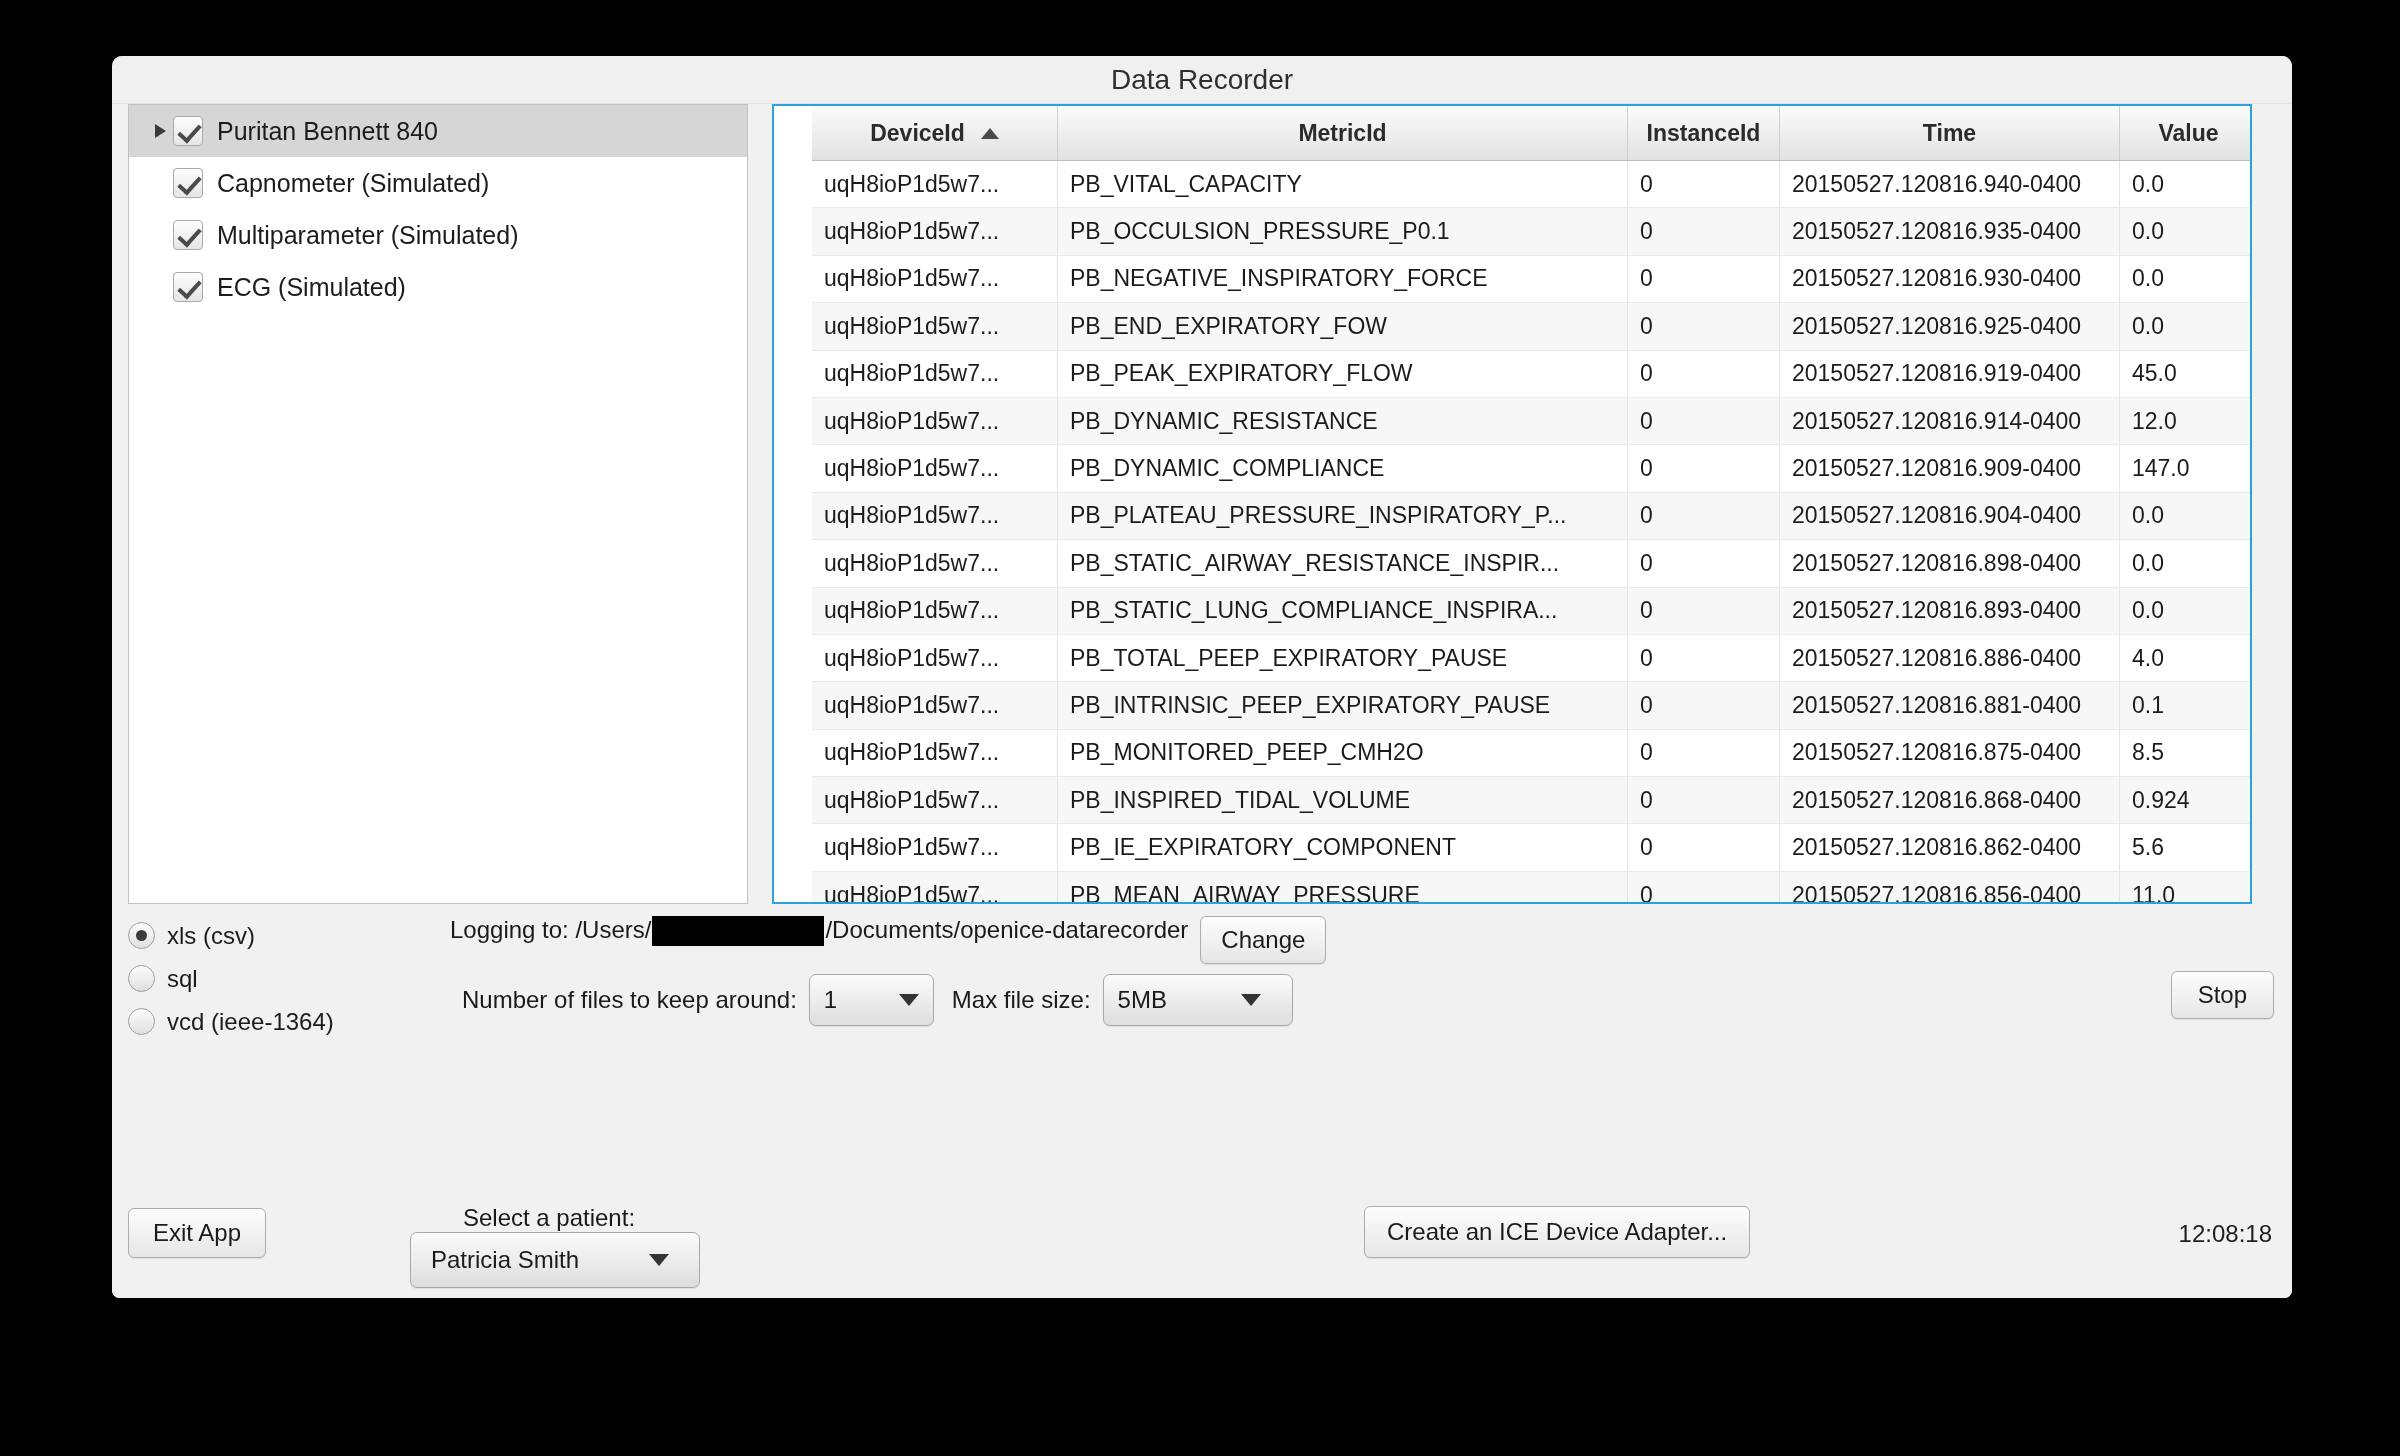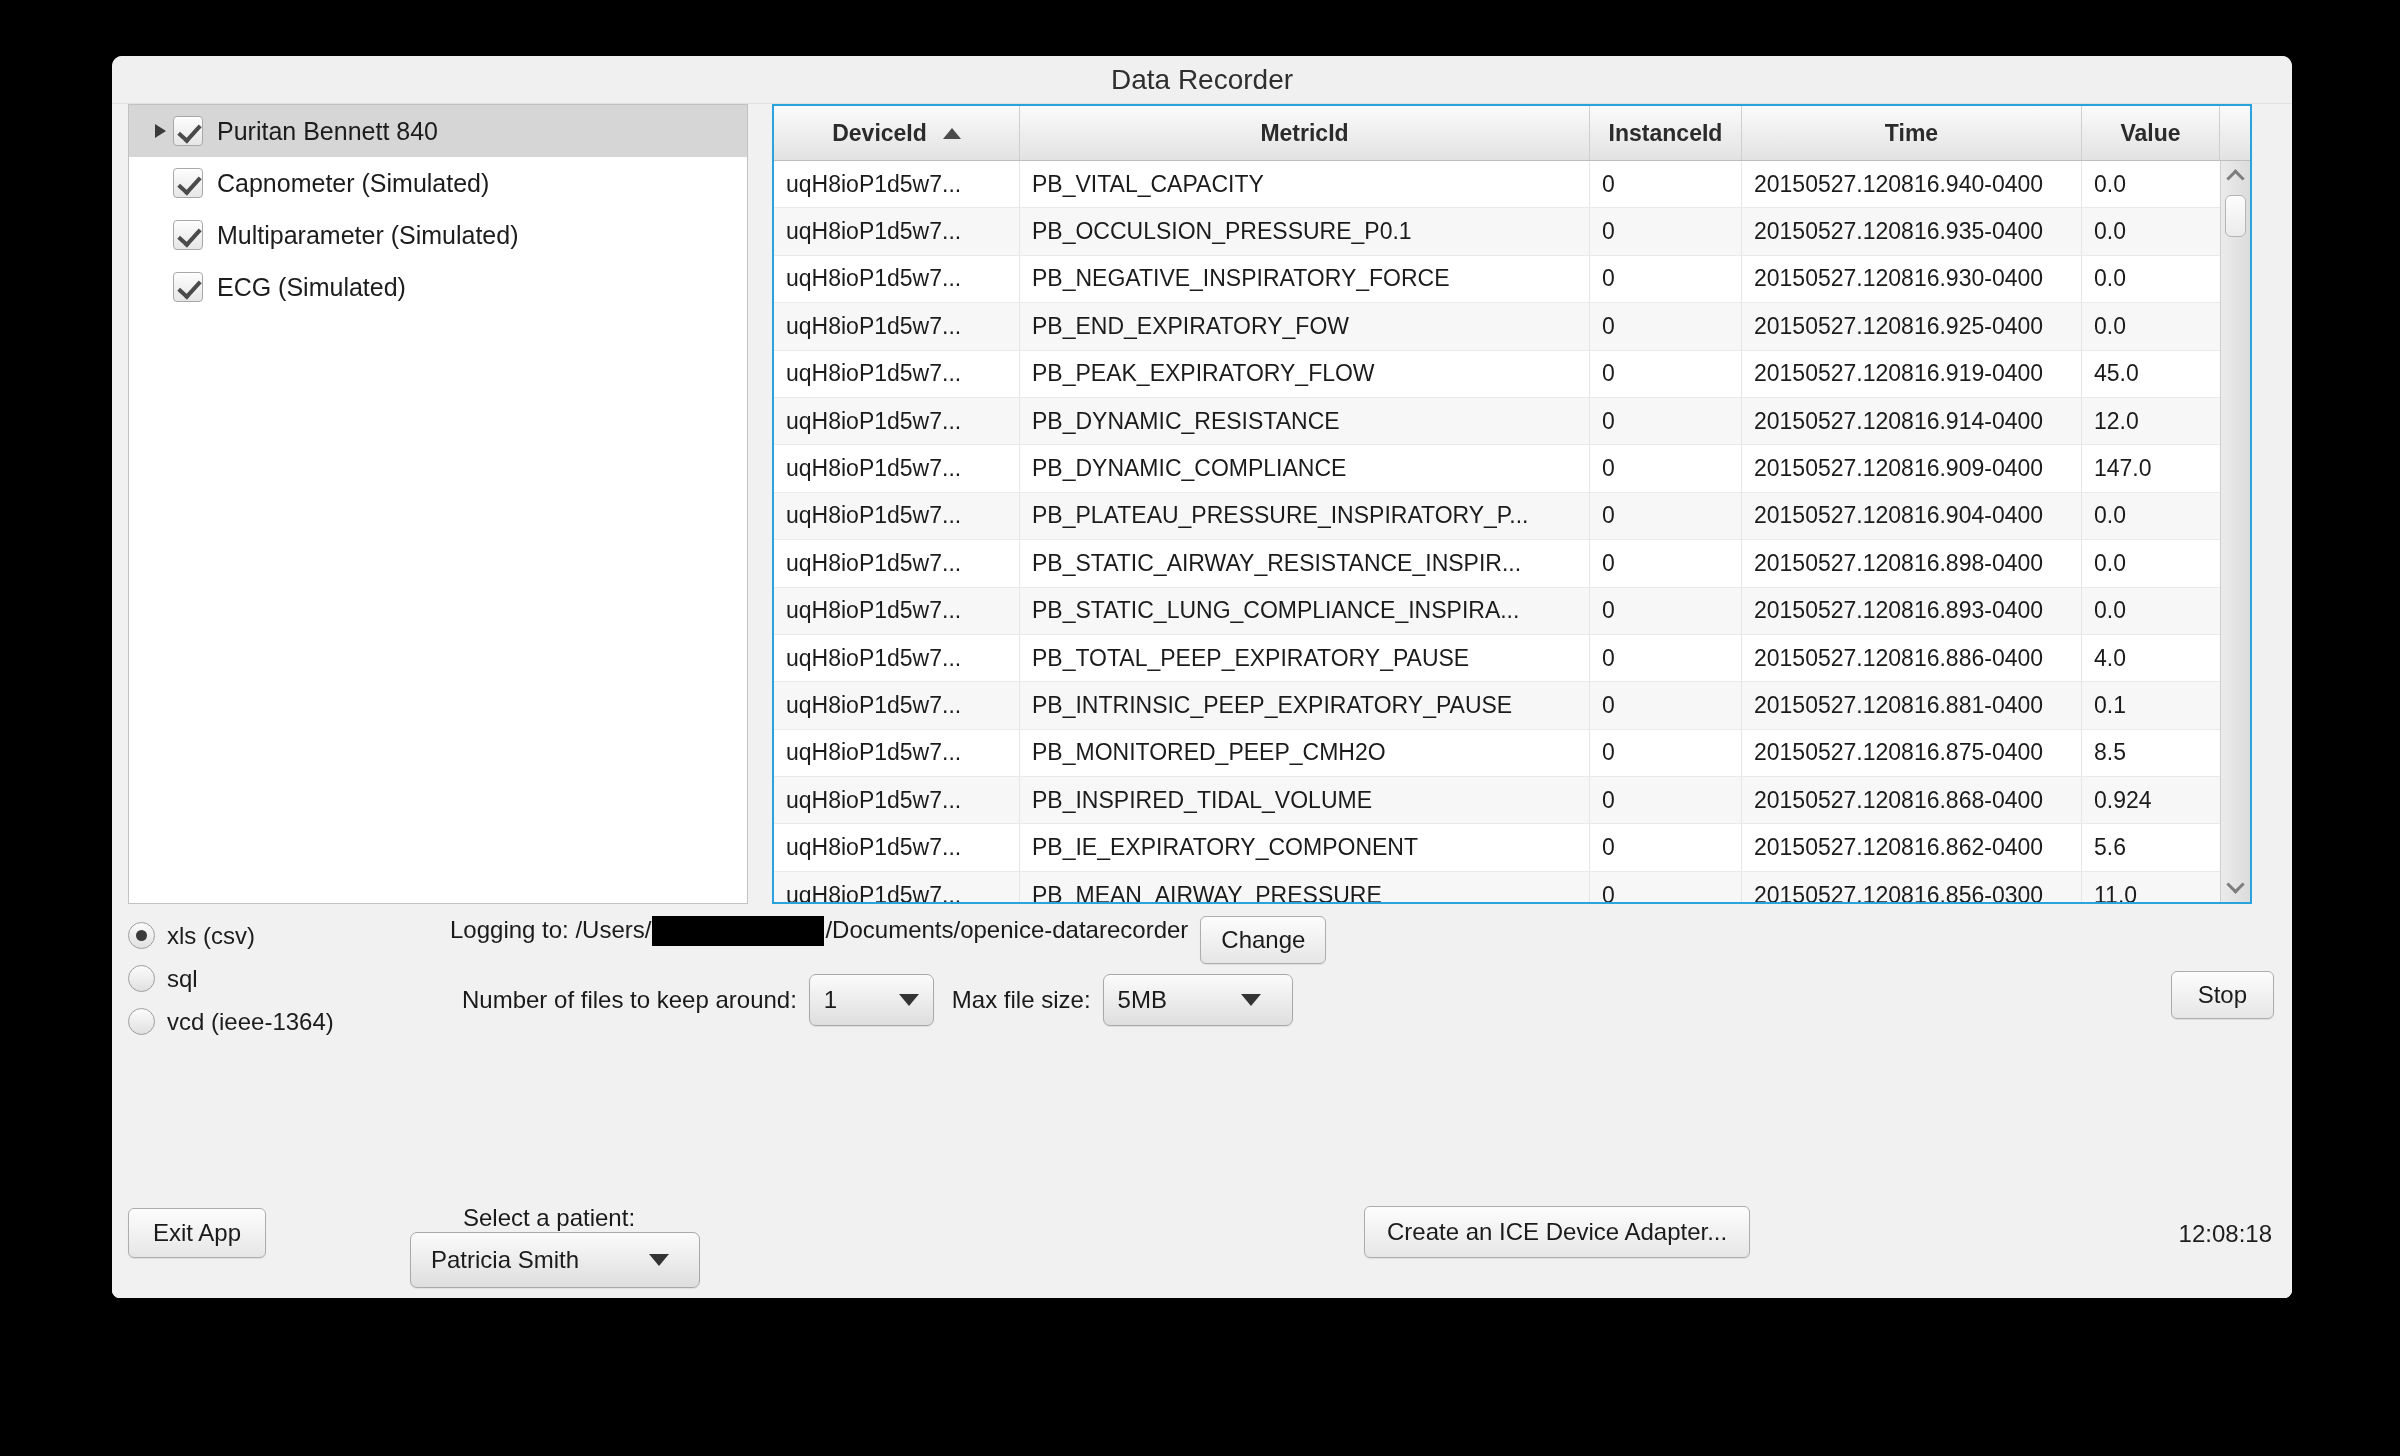--- a/index.html
+++ b/index.html
@@ -110,21 +110,21 @@
   .tree-label { white-space: nowrap; }
 
   
   #table-panel {
     position: absolute;
     left: 660px; top: 0;
     width: 1480px; height: 800px;
     border: 2px solid #2aa3dd;
     background: #ffffff;
     overflow: hidden;
-    display: flex; flex-direction: column;
+    display: flex; flex-direction: column; padding-left: 38px;
   }
   #table-header {
     flex: 0 0 55px;
     display: flex;
     background: linear-gradient(to bottom, #fbfbfb 0%, #e2e2e2 100%);
     border-bottom: 1px solid #bdbdbd;
   }
   .th {
     display: flex; align-items: center; justify-content: center;
     font-size: 23px; font-weight: bold; color: #2b2b2b;
@@ -474,21 +474,21 @@
               <div class="td col-device">uqH8ioP1d5w7...</div>
               <div class="td col-metric">PB_IE_EXPIRATORY_COMPONENT</div>
               <div class="td col-instance">0</div>
               <div class="td col-time">20150527.120816.862-0400</div>
               <div class="td col-value">5.6</div>
             </div>
             <div class="tr even">
               <div class="td col-device">uqH8ioP1d5w7...</div>
               <div class="td col-metric">PB_MEAN_AIRWAY_PRESSURE</div>
               <div class="td col-instance">0</div>
-              <div class="td col-time">20150527.120816.856-0300</div>
+              <div class="td col-time">20150527.120816.856-0400</div>
               <div class="td col-value">11.0</div>
             </div>
           </div>
         <div id="v-scroll">
           <div class="sb-arrow up">
               <div class="chev"></div>
             </div>
           <div id="sb-thumb"></div>
           <div class="sb-arrow down">
               <div class="chev"></div>

